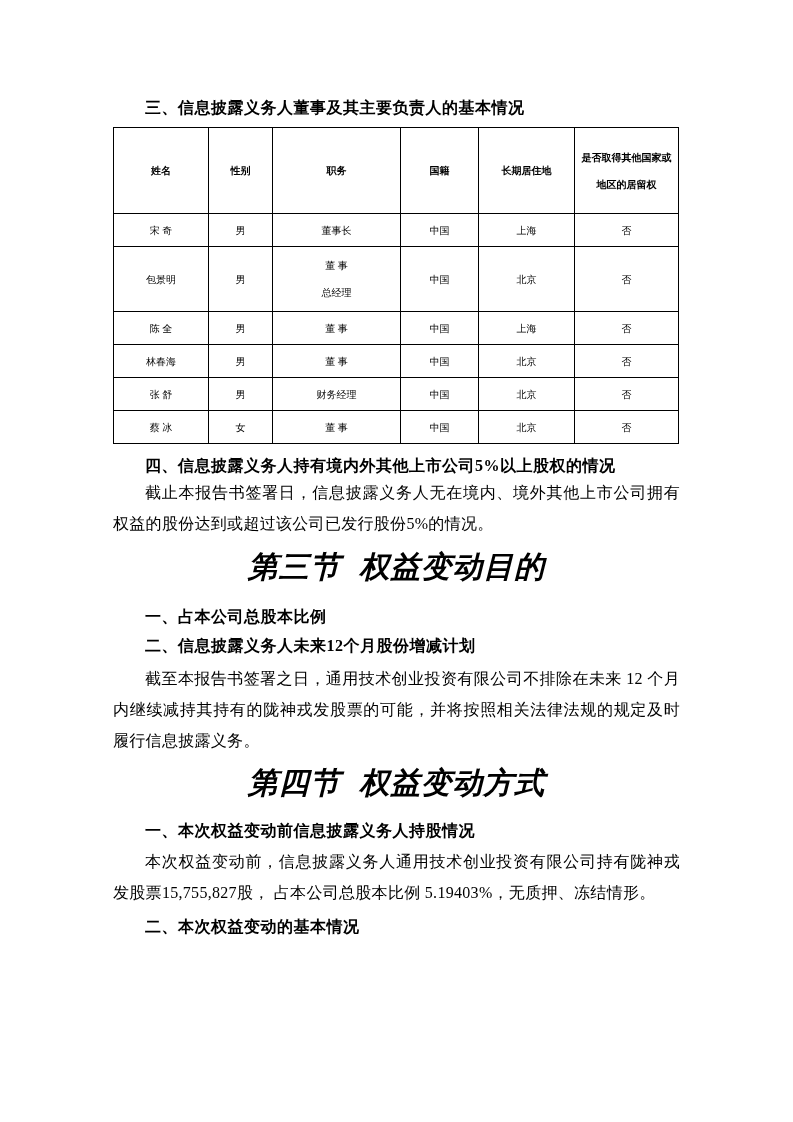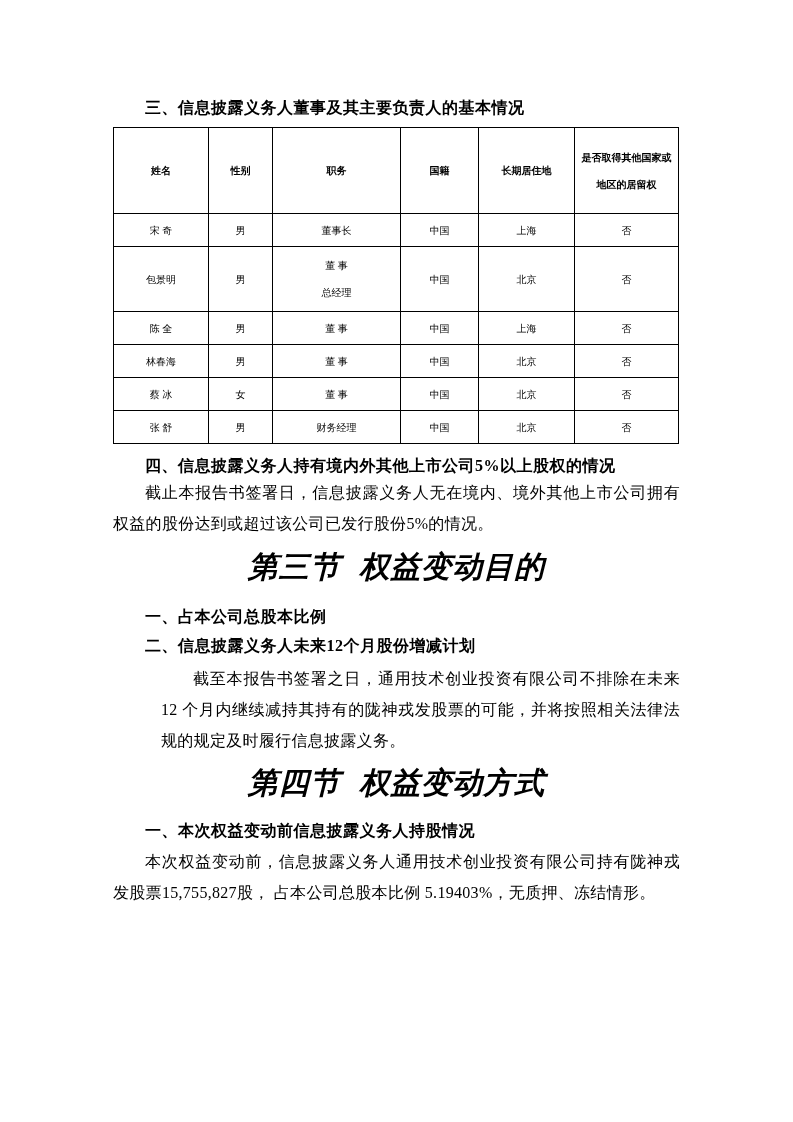--- a/index.html
+++ b/index.html
@@ -69,21 +69,21 @@
     font-weight: bold;
     line-height: 38px;
     text-align: center;
     word-spacing: 10px;
     letter-spacing: 1px;
   }
   .chapter3-title { margin-top: 9px; font-style: italic; }
   .c3-sub1-heading { margin-top: 20px; }
   .c3-sub1-para { margin-top: 4px; }
   .c3-sub2-heading { margin-top: 7px; }
-  .c3-sub2-para { margin-top: 6px; margin-left: 48px; }
+  .c3-sub2-para { margin-top: 6px; }
   .chapter4-title { margin-top: 8px; font-style: italic; }
   .c4-sub1-heading { margin-top: 18px; }
   .c4-sub1-para { margin-top: 4px; }
   .c4-sub2-heading { margin-top: 8px; }
   .page-number {
     position: absolute;
     top: 1024px;
     left: 0;
     width: 793px;
     text-align: center;
@@ -146,46 +146,47 @@
         </tr>
         <tr>
           <td>林春海</td>
           <td>男</td>
           <td>董 事</td>
           <td>中国</td>
           <td>北京</td>
           <td>否</td>
         </tr>
         <tr>
-          <td>蔡 冰</td>
-          <td>女</td>
-          <td>董 事</td>
+          <td>张 舒</td>
+          <td>男</td>
+          <td>财务经理</td>
           <td>中国</td>
           <td>北京</td>
           <td>否</td>
         </tr>
         <tr>
-          <td>张 舒</td>
-          <td>男</td>
-          <td>财务经理</td>
+          <td>蔡 冰</td>
+          <td>女</td>
+          <td>董 事</td>
           <td>中国</td>
           <td>北京</td>
           <td>否</td>
         </tr>
       </tbody>
     </table>
 
     <div class="h3 sec4-heading">四、信息披露义务人持有境内外其他上市公司5%以上股权的情况</div>
     <p class="para para-sec4">截止本报告书签署日，信息披露义务人无在境内、境外其他上市公司拥有权益的股份达到或超过该公司已发行股份5%的情况。</p>
 
     <div class="chapter-title chapter3-title">第三节 权益变动目的</div>
     <div class="h3 c3-sub1-heading">一、占本公司总股本比例</div>
     <div class="h3 c3-sub2-heading">二、信息披露义务人未来12个月股份增减计划</div>
     <p class="para c3-sub2-para">截至本报告书签署之日，通用技术创业投资有限公司不排除在未来 12 个月内继续减持其持有的陇神戎发股票的可能，并将按照相关法律法规的规定及时履行信息披露义务。</p>
 
     <div class="chapter-title chapter4-title">第四节 权益变动方式</div>
     <div class="h3 c4-sub1-heading">一、本次权益变动前信息披露义务人持股情况</div>
     <p class="para c4-sub1-para">本次权益变动前，信息披露义务人通用技术创业投资有限公司持有陇神戎发股票15,755,827股， 占本公司总股本比例 5.19403%，无质押、冻结情形。</p>
+    <div class="h3 c4-sub2-heading">二、本次权益变动的基本情况</div>
 
   </div>
 
   <div class="page-number">6</div>
 </div>
 
 </body></html>

